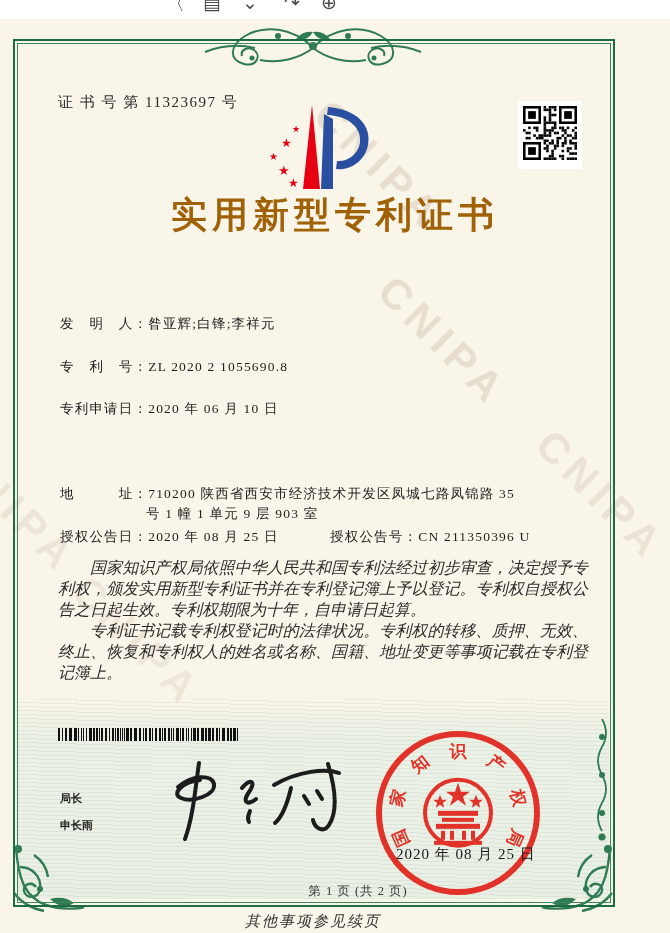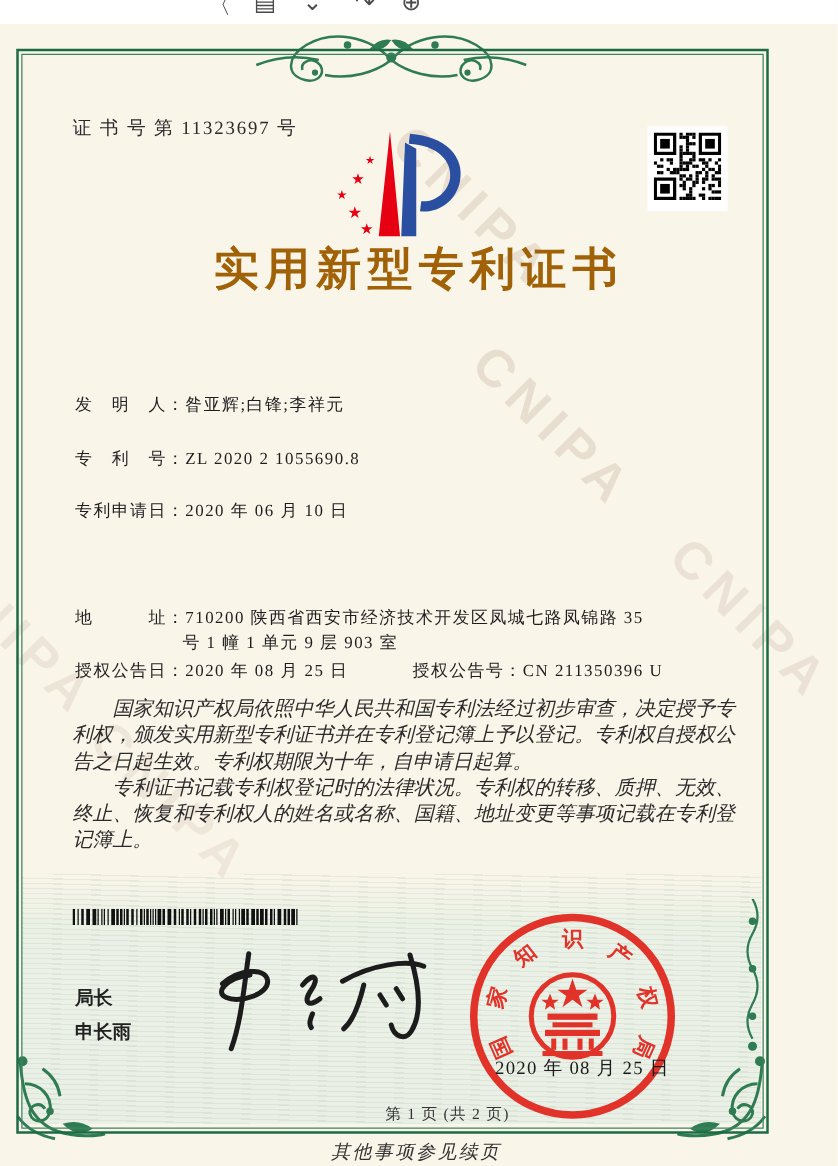--- a/index.html
+++ b/index.html
@@ -49,39 +49,39 @@
   .row .lab{color:#1e1e1e;}
 
   .paras{position:absolute;left:58px;top:538px;width:530px;z-index:2;color:#2b2b2b;
          font-size:16px;line-height:21px;text-align:justify;font-style:italic;}
   .paras p{margin:0;text-indent:2em;}
 
   .barcode{position:absolute;left:58px;top:708px;z-index:2;}
 
   .signer{position:absolute;left:60px;top:766px;z-index:2;
           font-family:"Liberation Sans","DejaVu Sans",sans-serif;
-          font-size:15px;font-weight:600;color:#222;line-height:27px;}
+          font-size:11px;font-weight:600;color:#222;line-height:27px;}
 
   .signature{position:absolute;left:158px;top:738px;z-index:2;}
 
   
   .seal{position:absolute;left:376px;top:712px;width:164px;height:164px;z-index:3;opacity:.93;}
   .seal .ring{position:absolute;inset:0;border:6px solid #e1251b;border-radius:50%;}
   .seal .ring-char{position:absolute;left:50%;top:50%;color:#e1251b;font-weight:bold;
        font-size:17px;font-family:"Liberation Sans","DejaVu Sans",sans-serif;}
   .emblem{position:absolute;left:50%;top:50%;transform:translate(-50%,-46%);}
 
   .seal-date{position:absolute;left:396px;top:826px;font-size:15px;letter-spacing:1px;
        color:#1b1b1b;z-index:4;white-space:nowrap;}
 
   .page-info{position:absolute;left:0;width:626px;top:864px;text-align:center;
        font-size:12.5px;color:#333;z-index:2;letter-spacing:1px;padding-left:45px;}
 
   .footer-note{position:absolute;left:0;width:626px;top:893px;text-align:center;
-       font-size:15px;color:#333;font-style:italic;letter-spacing:2px;z-index:2;padding-left:20px;}
+       font-size:15px;color:#333;font-style:italic;letter-spacing:2px;z-index:2;}
 
   .orn{position:absolute;z-index:1;pointer-events:none;}
 </style>
 </head>
 <body>
 
 <div class="stage">
 
   <div class="topbar">
     <span class="ticon" style="left:166px">〈</span>

